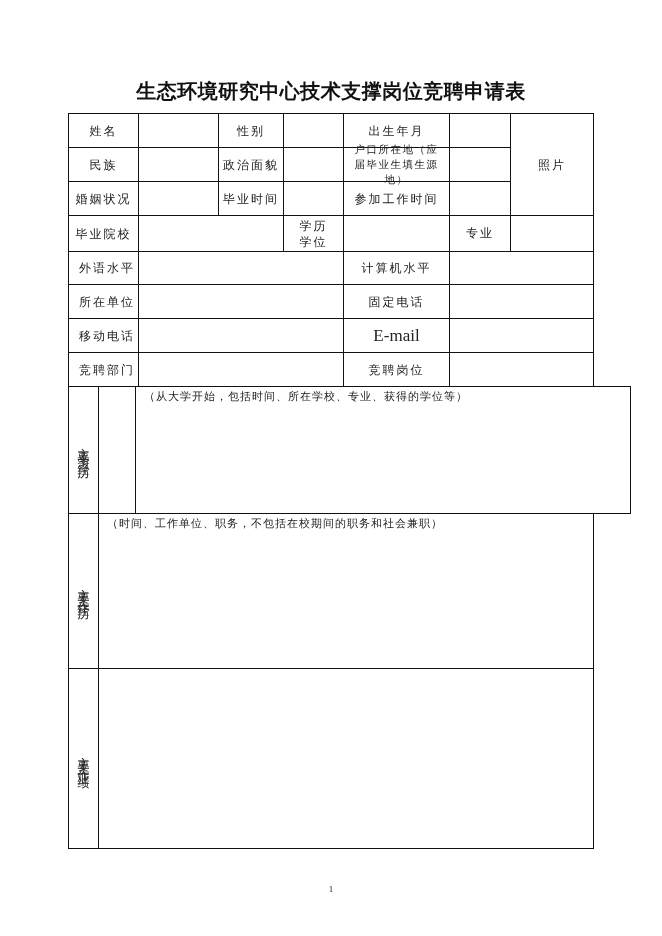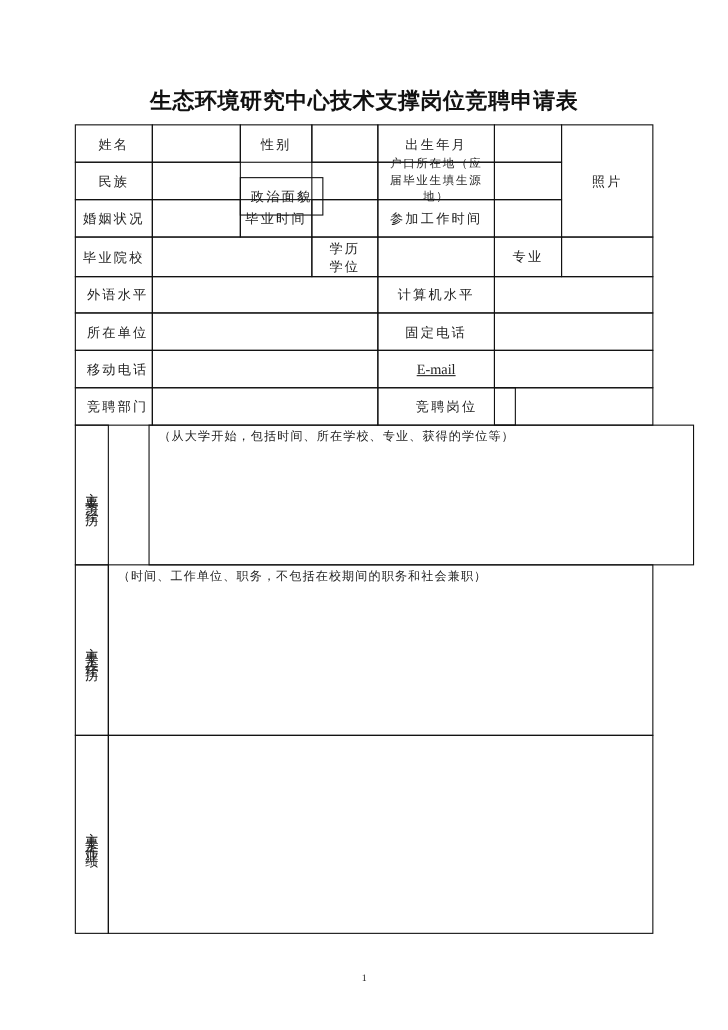--- a/index.html
+++ b/index.html
@@ -6,21 +6,21 @@
   body { width: 662px; height: 936px; position: relative; overflow: hidden;
          font-family: "DejaVu Serif", "Liberation Serif", serif; color: #222; }
   .title { position: absolute; top: 78px; left: 0; width: 662px; text-align: center;
            font-size: 20px; font-weight: bold; letter-spacing: 0.5px; color: #111;
            font-family: "DejaVu Sans", "Liberation Sans", sans-serif; }
   .cell { position: absolute; box-sizing: border-box; border: 1px solid #111;
           display: flex; align-items: center; justify-content: center;
           font-size: 12px; letter-spacing: 2px; text-align: center; line-height: 16px; }
   .cell.left { justify-content: flex-start; padding-left: 10px; }
   .cell.small { font-size: 10.5px; letter-spacing: 1.5px; line-height: 15px; }
-  .cell.latin { font-family: "Liberation Serif", serif; font-size: 13px; letter-spacing: 0; text-decoration: underline; }
+  .cell.latin { font-family: "Liberation Serif", serif; font-size: 17px; letter-spacing: 0; }
   .vlabel { writing-mode: vertical-rl; text-orientation: upright; letter-spacing: 4px;
             font-size: 12px; }
   .area { align-items: flex-start; justify-content: flex-start; padding: 2px 0 0 8px;
           font-size: 11px; letter-spacing: 1px; }
   .page-num { position: absolute; top: 884px; left: 0; width: 662px; text-align: center;
               font-size: 9px; font-family: "Liberation Serif", serif; }
 </style>
 </head>
 <body>
 
@@ -29,21 +29,21 @@
 <div class="cell" style="left:68px;top:113px;width:71px;height:35px;">姓名</div>
 <div class="cell" style="left:138px;top:113px;width:81px;height:35px;"></div>
 <div class="cell" style="left:218px;top:113px;width:66px;height:35px;">性别</div>
 <div class="cell" style="left:283px;top:113px;width:61px;height:35px;"></div>
 <div class="cell" style="left:343px;top:113px;width:107px;height:35px;">出生年月</div>
 <div class="cell" style="left:449px;top:113px;width:62px;height:35px;"></div>
 <div class="cell" style="left:510px;top:113px;width:84px;height:103px;">照片</div>
 
 <div class="cell" style="left:68px;top:147px;width:71px;height:35px;">民族</div>
 <div class="cell" style="left:138px;top:147px;width:81px;height:35px;"></div>
-<div class="cell" style="left:218px;top:161px;width:76px;height:35px;">政治面貌</div>
+<div class="cell" style="left:218px;top:147px;width:66px;height:35px;">政治面貌</div>
 <div class="cell" style="left:283px;top:147px;width:61px;height:35px;"></div>
 <div class="cell small" style="left:343px;top:147px;width:107px;height:35px;padding:12px 6px;">户口所在地（应届毕业生填生源地）</div>
 <div class="cell" style="left:449px;top:147px;width:62px;height:35px;"></div>
 
 <div class="cell" style="left:68px;top:181px;width:71px;height:35px;">婚姻状况</div>
 <div class="cell" style="left:138px;top:181px;width:81px;height:35px;"></div>
 <div class="cell" style="left:218px;top:181px;width:66px;height:35px;">毕业时间</div>
 <div class="cell" style="left:283px;top:181px;width:61px;height:35px;"></div>
 <div class="cell" style="left:343px;top:181px;width:107px;height:35px;">参加工作时间</div>
 <div class="cell" style="left:449px;top:181px;width:62px;height:35px;"></div>
@@ -65,21 +65,21 @@
 <div class="cell" style="left:343px;top:284px;width:107px;height:35px;">固定电话</div>
 <div class="cell" style="left:449px;top:284px;width:145px;height:35px;"></div>
 
 <div class="cell left" style="left:68px;top:318px;width:71px;height:35px;">移动电话</div>
 <div class="cell" style="left:138px;top:318px;width:206px;height:35px;"></div>
 <div class="cell latin" style="left:343px;top:318px;width:107px;height:35px;">E-mail</div>
 <div class="cell" style="left:449px;top:318px;width:145px;height:35px;"></div>
 
 <div class="cell left" style="left:68px;top:352px;width:71px;height:35px;">竞聘部门</div>
 <div class="cell" style="left:138px;top:352px;width:206px;height:35px;"></div>
-<div class="cell" style="left:343px;top:352px;width:126px;height:35px;font-family:Liberation Serif, serif;">竞聘岗位</div>
+<div class="cell" style="left:343px;top:352px;width:107px;height:35px;font-family:Liberation Serif, serif;">竞聘岗位</div>
 <div class="cell" style="left:449px;top:352px;width:145px;height:35px;"></div>
 
 <div class="cell" style="left:68px;top:386px;width:31px;height:128px;">
   <span class="vlabel">主要学习经历</span>
 </div>
 <div class="cell area" style="left:114px;top:386px;width:496px;height:128px;margin-left:21px;">
   <span>（从大学开始，包括时间、所在学校、专业、获得的学位等）</span>
 </div>
 
 <div class="cell" style="left:68px;top:513px;width:31px;height:156px;">

